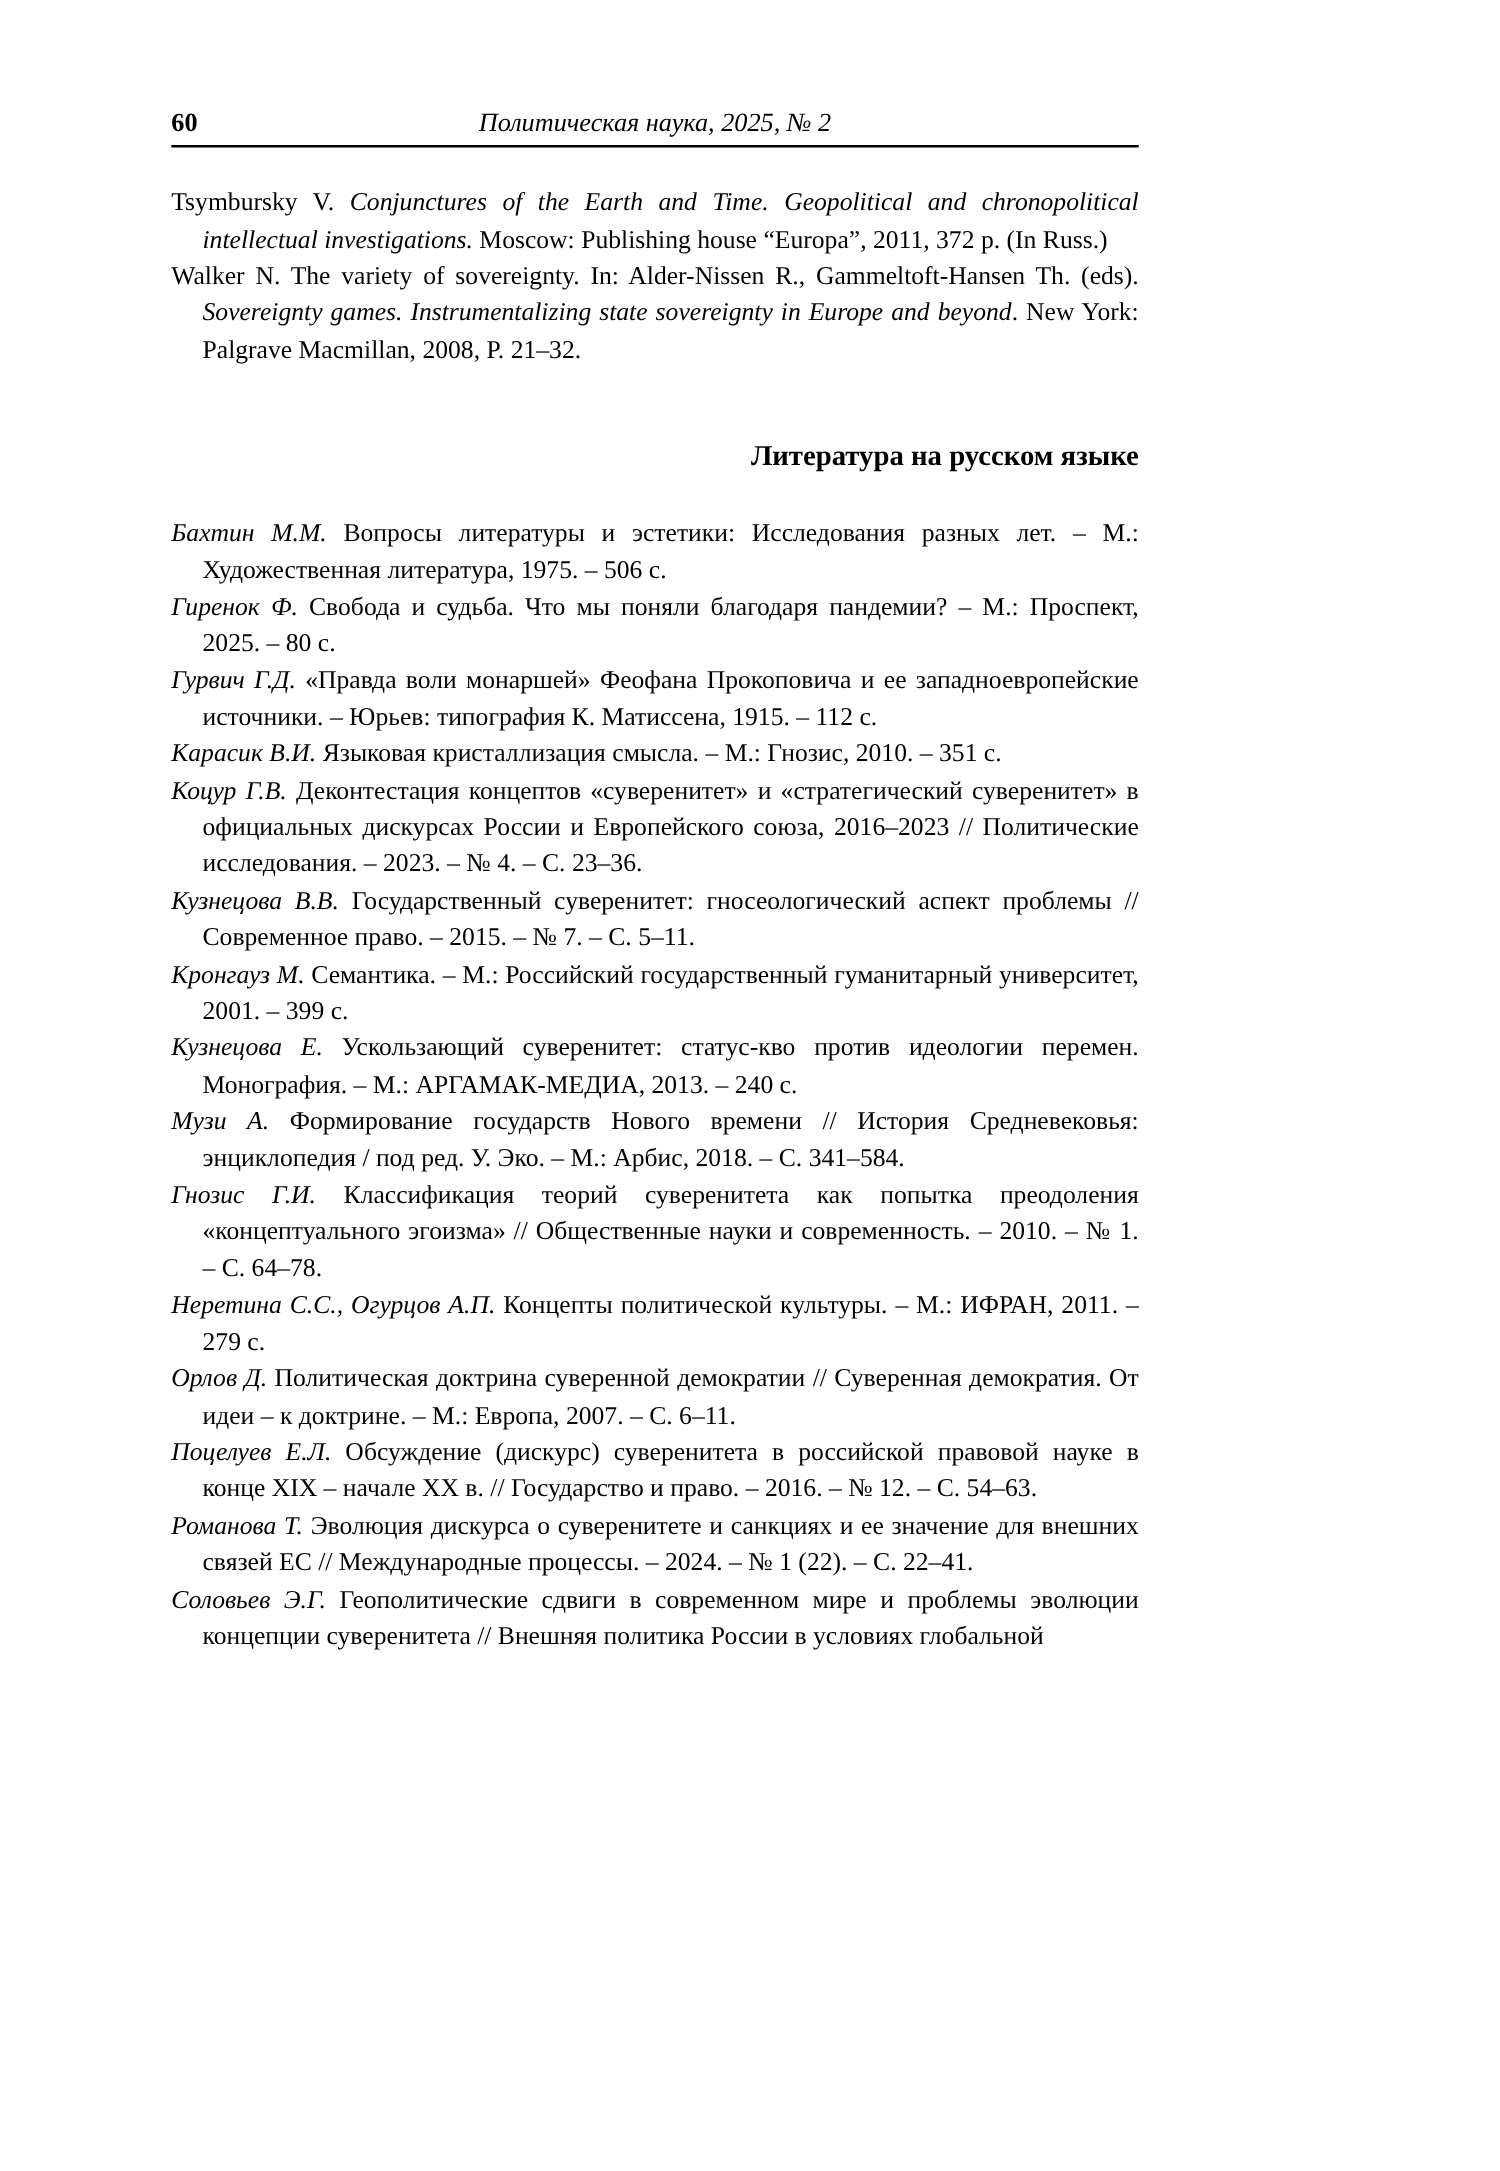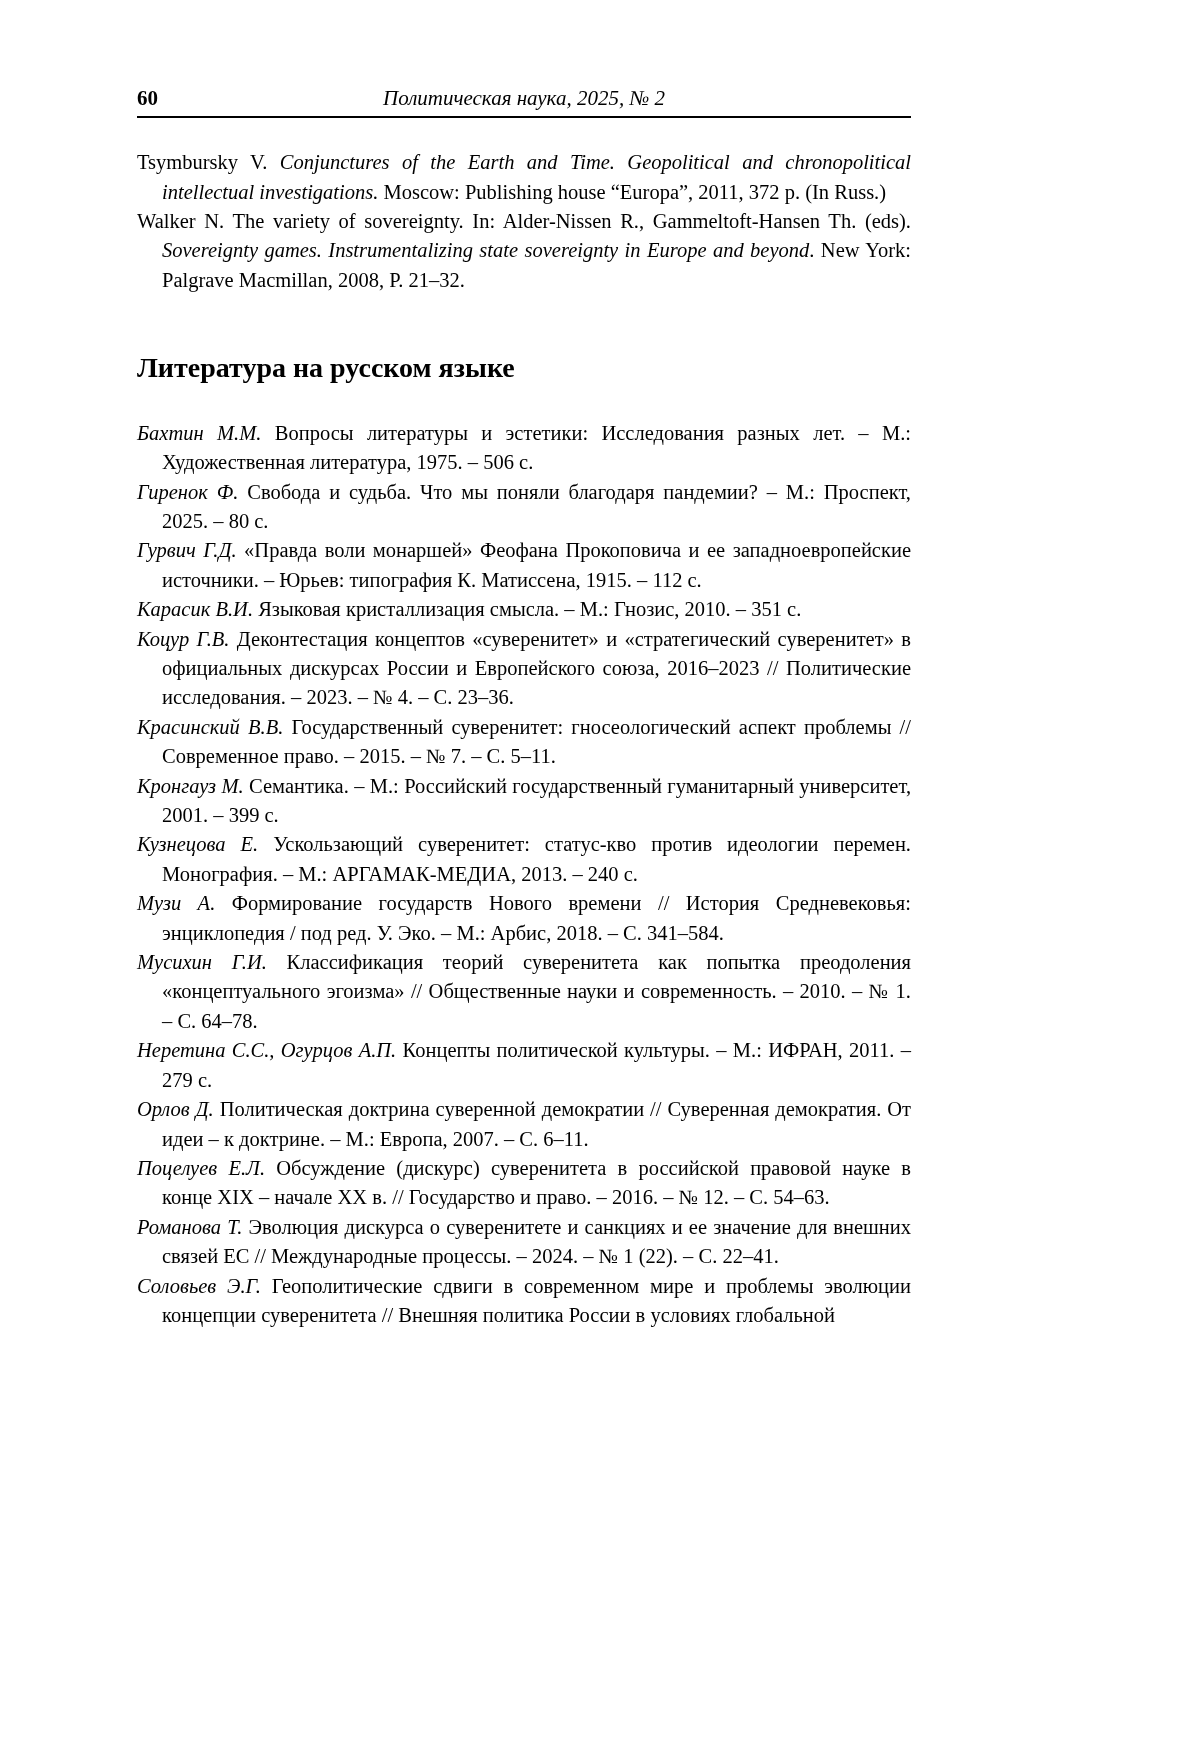--- a/index.html
+++ b/index.html
@@ -41,22 +41,22 @@
   }
   .refs-en { margin-top: 30px; }
   .ref {
     padding-left: 25px;
     text-indent: -25px;
   }
   .it { font-style: italic; }
   .section-heading {
     margin-top: 56px;
     margin-bottom: 34px;
-    text-align: left;
-    font-size: 28px;
+    text-align: right;
+    font-size: 23px;
     font-weight: bold;
     line-height: 1.2;
   }
 </style>
 </head>
 <body>
 
 <div class="page">
 
   <header class="page-header">
@@ -70,25 +70,25 @@
     </section>
 
   <h2 class="section-heading">Литература на русском языке</h2>
 
   <section class="refs refs-ru">
       <p class="ref"><span class="it">Бахтин М.М.</span><span> Вопросы литературы и эстетики: Исследования разных лет. – М.: Художественная литература, 1975. – 506 с.</span></p>
       <p class="ref"><span class="it">Гиренок Ф.</span><span> Свобода и судьба. Что мы поняли благодаря пандемии? – М.: Проспект, 2025. – 80 с.</span></p>
       <p class="ref"><span class="it">Гурвич Г.Д.</span><span> «Правда воли монаршей» Феофана Прокоповича и ее западноевропейские источники. – Юрьев: типография К. Матиссена, 1915. – 112 с.</span></p>
       <p class="ref"><span class="it">Карасик В.И.</span><span> Языковая кристаллизация смысла. – М.: Гнозис, 2010. – 351 с.</span></p>
       <p class="ref"><span class="it">Коцур Г.В.</span><span> Деконтестация концептов «суверенитет» и «стратегический суверенитет» в официальных дискурсах России и Европейского союза, 2016–2023 // Политические исследования. – 2023. – № 4. – С. 23–36.</span></p>
-      <p class="ref"><span class="it">Красинский В.В.</span><span> Государственный суверенитет: гносеологический аспект проблемы // Современное право. – 2015. – № 7. – С. 5–11.</span></p>
+      <p class="ref"><span class="it">Кузнецова В.В.</span><span> Государственный суверенитет: гносеологический аспект проблемы // Современное право. – 2015. – № 7. – С. 5–11.</span></p>
       <p class="ref"><span class="it">Кронгауз М.</span><span> Семантика. – М.: Российский государственный гуманитарный университет, 2001. – 399 с.</span></p>
       <p class="ref"><span class="it">Кузнецова Е.</span><span> Ускользающий суверенитет: статус-кво против идеологии перемен. Монография. – М.: АРГАМАК-МЕДИА, 2013. – 240 с.</span></p>
       <p class="ref"><span class="it">Музи А.</span><span> Формирование государств Нового времени // История Средневековья: энциклопедия / под ред. У. Эко. – М.: Арбис, 2018. – С. 341–584.</span></p>
-      <p class="ref"><span class="it">Мусихин Г.И.</span><span> Классификация теорий суверенитета как попытка преодоления «концептуального эгоизма» // Общественные науки и современность. – 2010. – № 1. – С. 64–78.</span></p>
+      <p class="ref"><span class="it">Гнозис Г.И.</span><span> Классификация теорий суверенитета как попытка преодоления «концептуального эгоизма» // Общественные науки и современность. – 2010. – № 1. – С. 64–78.</span></p>
       <p class="ref"><span class="it">Неретина С.С., Огурцов А.П.</span><span> Концепты политической культуры. – М.: ИФРАН, 2011. – 279 с.</span></p>
       <p class="ref"><span class="it">Орлов Д.</span><span> Политическая доктрина суверенной демократии // Суверенная демократия. От идеи – к доктрине. – М.: Европа, 2007. – С. 6–11.</span></p>
       <p class="ref"><span class="it">Поцелуев Е.Л.</span><span> Обсуждение (дискурс) суверенитета в российской правовой науке в конце XIX – начале XX в. // Государство и право. – 2016. – № 12. – С. 54–63.</span></p>
       <p class="ref"><span class="it">Романова Т.</span><span> Эволюция дискурса о суверенитете и санкциях и ее значение для внешних связей ЕС // Международные процессы. – 2024. – № 1 (22). – С. 22–41.</span></p>
       <p class="ref"><span class="it">Соловьев Э.Г.</span><span> Геополитические сдвиги в современном мире и проблемы эволюции концепции суверенитета // Внешняя политика России в условиях глобальной</span></p>
     </section>
 
 </div>
 
 </body></html>

